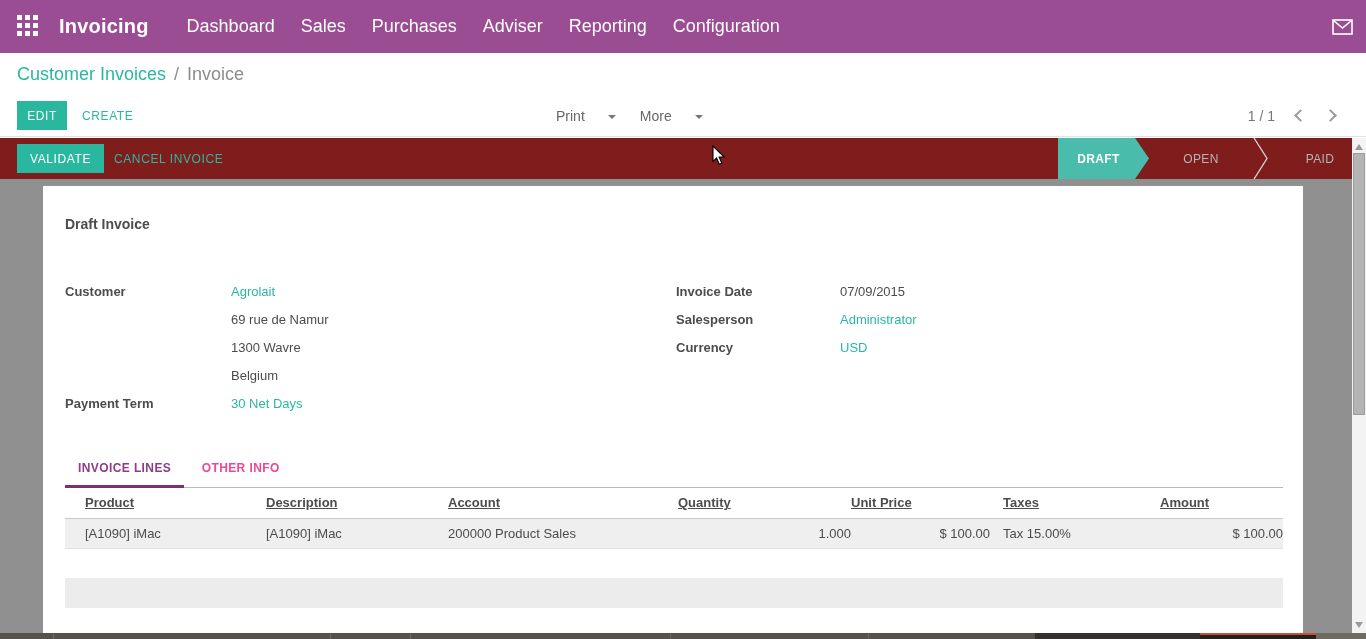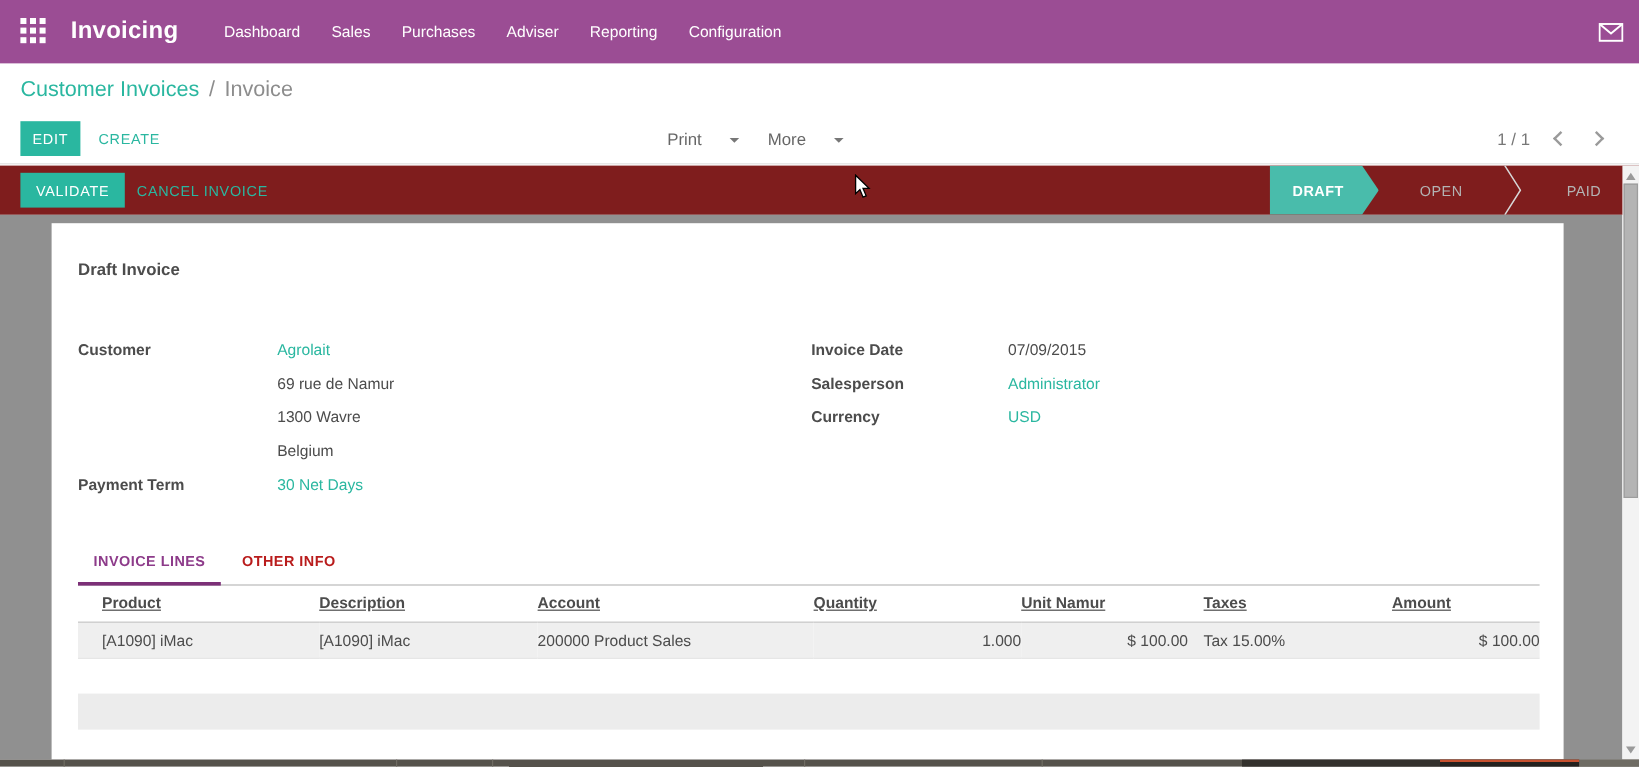--- a/index.html
+++ b/index.html
@@ -7,21 +7,21 @@
     font-family:"Liberation Sans", sans-serif; }
   .stage { position:relative; width:1366px; height:639px; overflow:hidden; }
 
   
   .navbar { position:absolute; top:0; left:0; right:0; height:53px; background:#9b4d94;
     display:flex; align-items:center; color:#fff; }
   .apps-icon { width:23px; height:23px; margin-left:17px; display:grid;
     grid-template-columns:repeat(3,5px); grid-template-rows:repeat(3,5px); gap:3px; cursor:pointer; }
   .apps-icon span { background:#fff; }
   .app-name { font-size:20px; font-weight:bold; margin-left:19px; letter-spacing:0.2px; }
-  .nav-menu { display:flex; margin-left:38px; gap:26px; font-size:13px; }
+  .nav-menu { display:flex; margin-left:38px; gap:26px; font-size:18px; }
   .nav-menu .item { cursor:pointer; white-space:nowrap; }
   .envelope-wrap { margin-left:auto; margin-right:13px; display:flex; align-items:center; cursor:pointer; }
 
   
   .breadcrumb-row { position:absolute; top:53px; left:0; right:0; height:42px; background:#fff;
     display:flex; align-items:center; padding-left:17px; font-size:18px; }
   .bc-parent { color:#2ab7a0; cursor:pointer; }
   .bc-sep { color:#8d8d8d; margin:0 8px; }
   .bc-current { color:#8d8d8d; }
 
@@ -66,21 +66,21 @@
   .fgroup.left { left:22px; top:91px; width:560px; }
   .fgroup.right { left:633px; top:91px; width:560px; }
   .frow { display:flex; height:28px; align-items:center; }
   .flabel { width:166px; font-weight:bold; flex:none; }
   .fgroup.right .flabel { width:164px; }
   .fval { color:#4c4c4c; }
   .fval.link { color:#2ab7a0; cursor:pointer; }
 
   .tabs { position:absolute; left:22px; right:20px; top:266px; height:36px; border-bottom:1px solid #b9b9b9; }
   .tab { display:inline-block; padding:0 13px; line-height:33px; height:36px; font-size:12px;
-    font-weight:bold; letter-spacing:0.4px; cursor:pointer; color:#b91c1c; }
+    font-weight:bold; letter-spacing:0.4px; cursor:pointer; color:#ec4899; }
   .tab.active { color:#8d3b8a; border-bottom:3px solid #7c2f77; }
 
   table.lines { position:absolute; left:22px; top:302px; width:1218px; border-collapse:collapse;
     table-layout:fixed; font-size:13px; color:#4c4c4c; }
   table.lines th { font-weight:bold; text-align:left; height:30px; border-bottom:1px solid #c9c9c9;
     padding:0; white-space:nowrap;text-decoration:underline; }
   table.lines td { height:30px; padding:0; background:#efefef; border-bottom:1px solid #e0e0e0;
     white-space:nowrap; }
   .c-pad { padding-left:20px !important; }
   .c-taxpad { padding-left:13px !important; }
@@ -241,21 +241,21 @@
             <col style="width:139px">
             <col style="width:170px">
             <col style="width:123px">
         </colgroup>
         <thead>
           <tr>
             <th class="c-pad">Product</th>
             <th>Description</th>
             <th>Account</th>
             <th class="h-qty">Quantity</th>
-            <th class="h-price">Unit Namur</th>
+            <th class="h-price">Unit Price</th>
             <th class="c-taxpad">Taxes</th>
             <th class="h-amt">Amount</th>
           </tr>
         </thead>
         <tbody>
           <tr>
             <td class="c-pad">[A1090] iMac</td>
             <td>[A1090] iMac</td>
             <td>200000 Product Sales</td>
             <td class="num">1.000</td>

